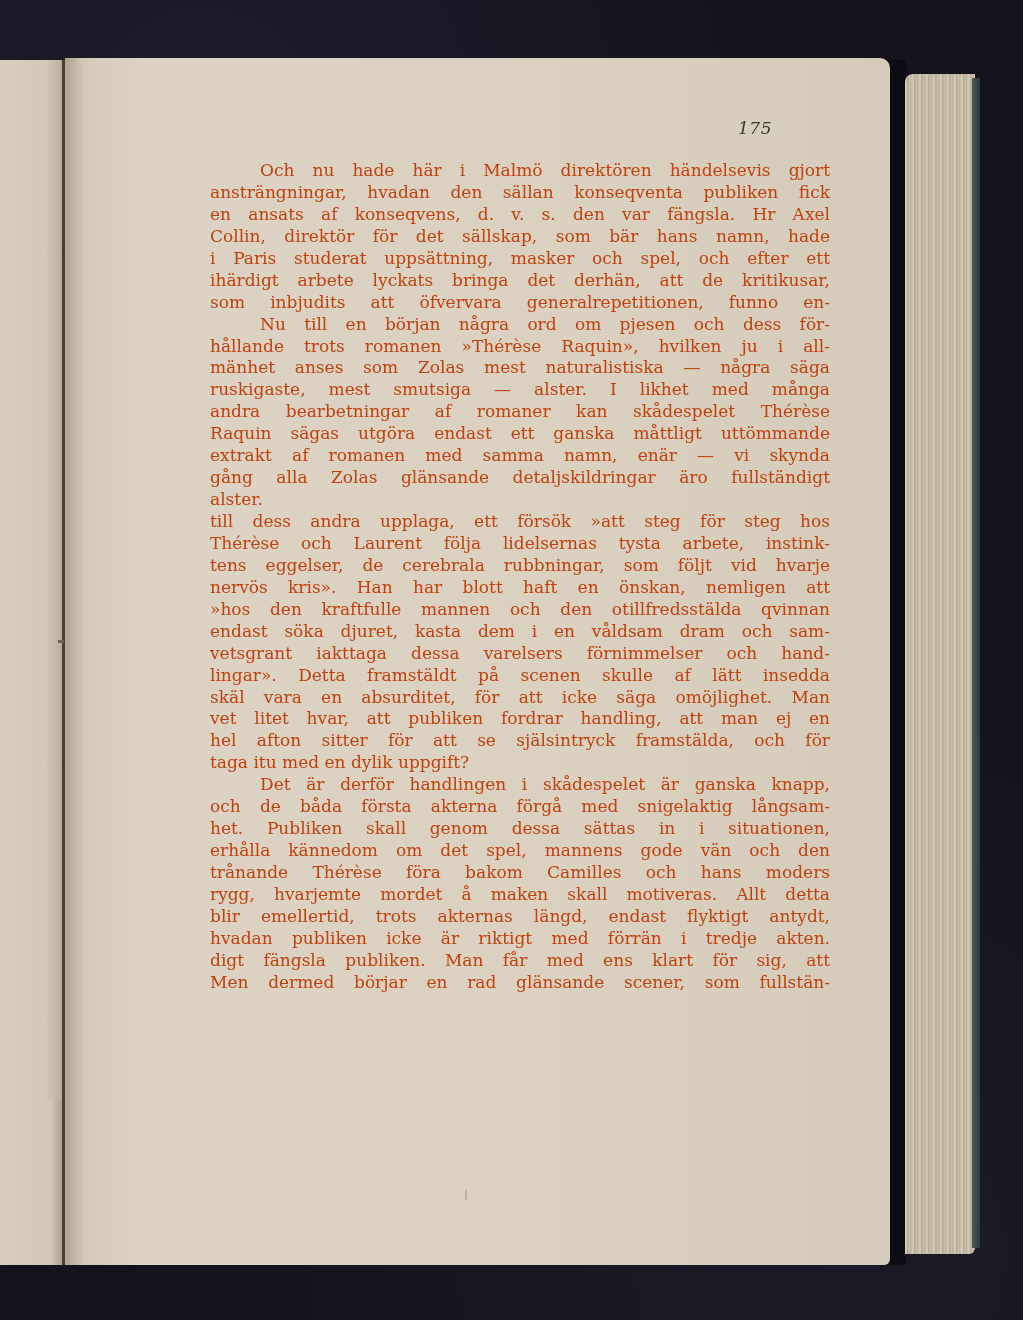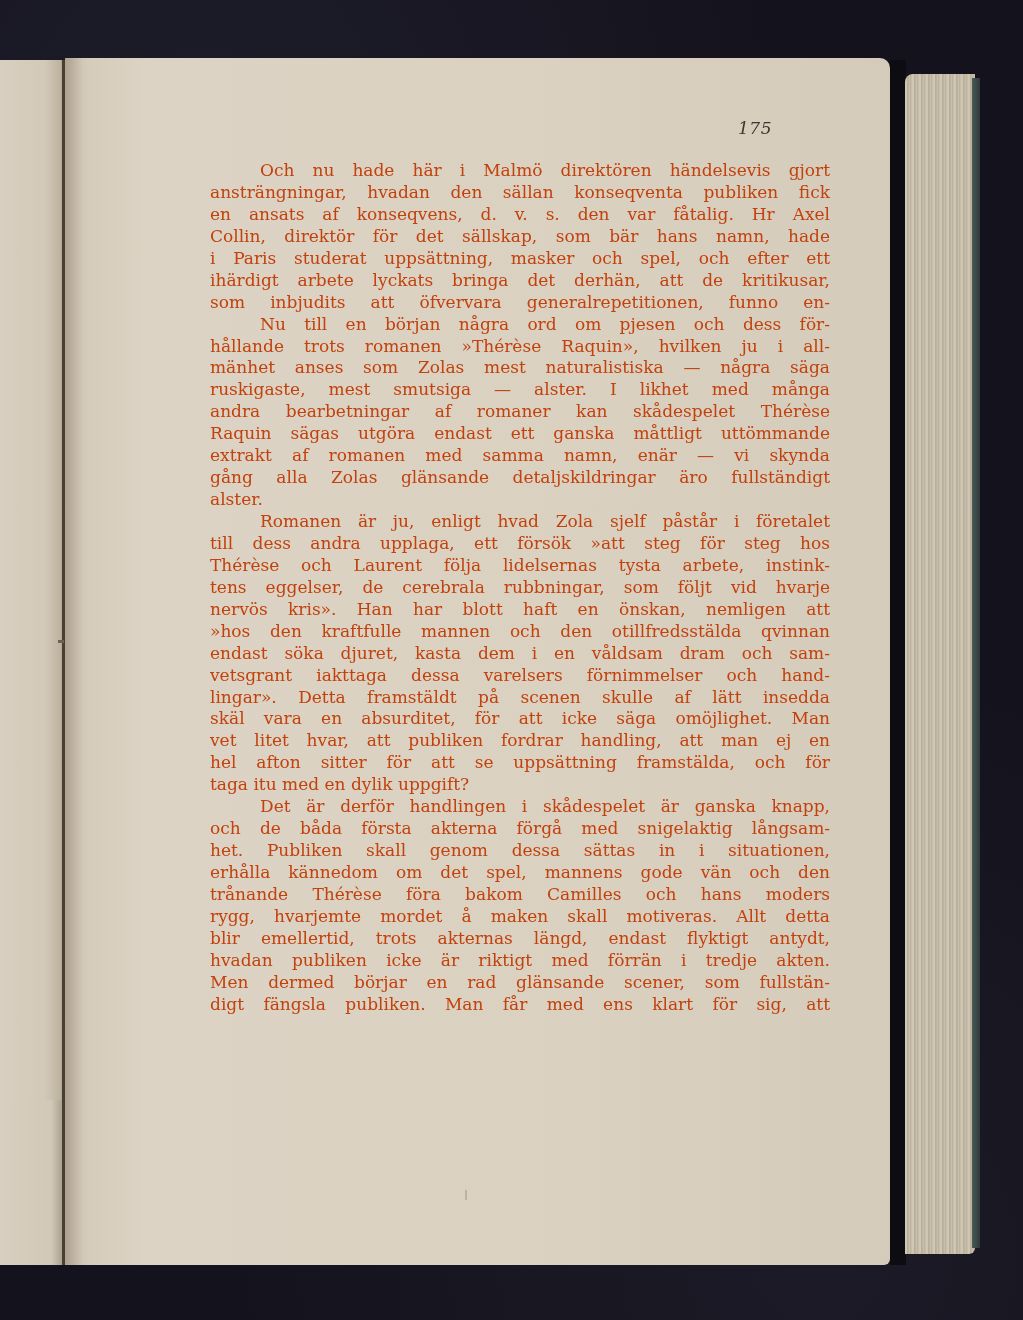--- a/index.html
+++ b/index.html
@@ -93,52 +93,51 @@
 <div class="page-shadow"></div>
 <div class="edge-block"></div>
 <div class="edge-cover"></div>
 <div class="left-bits"></div>
 
 <div class="page-number">175</div>
 
 <div class="text-block" id="text-block">
     <span class="line indent">Och nu hade här i Malmö direktören händelsevis gjort</span>
     <span class="line">ansträngningar, hvadan den sällan konseqventa publiken fick</span>
-    <span class="line">en ansats af konseqvens, d. v. s. den var fåtalig.  Hr Axel</span>
+    <span class="line">en ansats af konseqvens, d. v. s. den var fängsla.  Hr Axel</span>
     <span class="line">Collin, direktör för det sällskap, som bär hans namn, hade</span>
     <span class="line">i Paris studerat uppsättning, masker och spel, och efter ett</span>
     <span class="line">ihärdigt arbete lyckats bringa det derhän, att de kritikusar,</span>
     <span class="line">som inbjudits att öfvervara generalrepetitionen, funno en-</span>
     <span class="line indent">Nu till en början några ord om pjesen och dess för-</span>
     <span class="line">hållande trots romanen »Thérèse Raquin», hvilken ju i all-</span>
     <span class="line">mänhet anses som Zolas mest naturalistiska — några säga</span>
     <span class="line">ruskigaste, mest smutsiga — alster.  I likhet med många</span>
     <span class="line">andra bearbetningar af romaner kan skådespelet <span class="it">Thérèse</span></span>
     <span class="line"><span class="it">Raquin</span> sägas utgöra endast ett ganska måttligt uttömmande</span>
     <span class="line">extrakt af romanen med samma namn, enär — vi skynda</span>
     <span class="line">gång alla Zolas glänsande detaljskildringar äro fullständigt</span>
     <span class="line last">alster.</span>
-    <span class="line indent">Romanen är ju, enligt hvad Zola sjelf påstår i företalet</span>
     <span class="line">till dess andra upplaga, ett försök »att steg för steg hos</span>
     <span class="line">Thérèse och Laurent följa lidelsernas tysta arbete, instink-</span>
     <span class="line">tens eggelser, de cerebrala rubbningar, som följt vid hvarje</span>
     <span class="line">nervös kris».  Han har blott haft en önskan, nemligen att</span>
     <span class="line">»hos den kraftfulle mannen och den otillfredsstälda qvinnan</span>
     <span class="line">endast söka djuret, kasta dem i en våldsam dram och sam-</span>
     <span class="line">vetsgrant iakttaga dessa varelsers förnimmelser och hand-</span>
     <span class="line">lingar».  Detta framstäldt på scenen skulle af lätt insedda</span>
     <span class="line">skäl vara en absurditet, för att icke säga omöjlighet.  Man</span>
     <span class="line">vet litet hvar, att publiken fordrar handling, att man ej en</span>
-    <span class="line">hel afton sitter för att se uppsättning framstälda, och för</span>
+    <span class="line">hel afton sitter för att se själsintryck framstälda, och för</span>
     <span class="line last">taga itu med en dylik uppgift?</span>
     <span class="line indent">Det är derför handlingen i skådespelet är ganska knapp,</span>
     <span class="line">och de båda första akterna förgå med snigelaktig långsam-</span>
     <span class="line">het.  Publiken skall genom dessa sättas in i situationen,</span>
     <span class="line">erhålla kännedom om det spel, mannens gode vän och den</span>
     <span class="line">trånande Thérèse föra bakom Camilles och hans moders</span>
     <span class="line">rygg, hvarjemte mordet å maken skall motiveras.  Allt detta</span>
     <span class="line">blir emellertid, trots akternas längd, endast flyktigt antydt,</span>
     <span class="line">hvadan publiken icke är riktigt med förrän i tredje akten.</span>
+    <span class="line">digt fängsla publiken.  Man får med ens klart för sig, att</span>
     <span class="line">Men dermed börjar en rad glänsande scener, som fullstän-</span>
-    <span class="line">digt fängsla publiken.  Man får med ens klart för sig, att</span>
   </div>
 
 <div class="mark"></div>
 
 </body></html>

